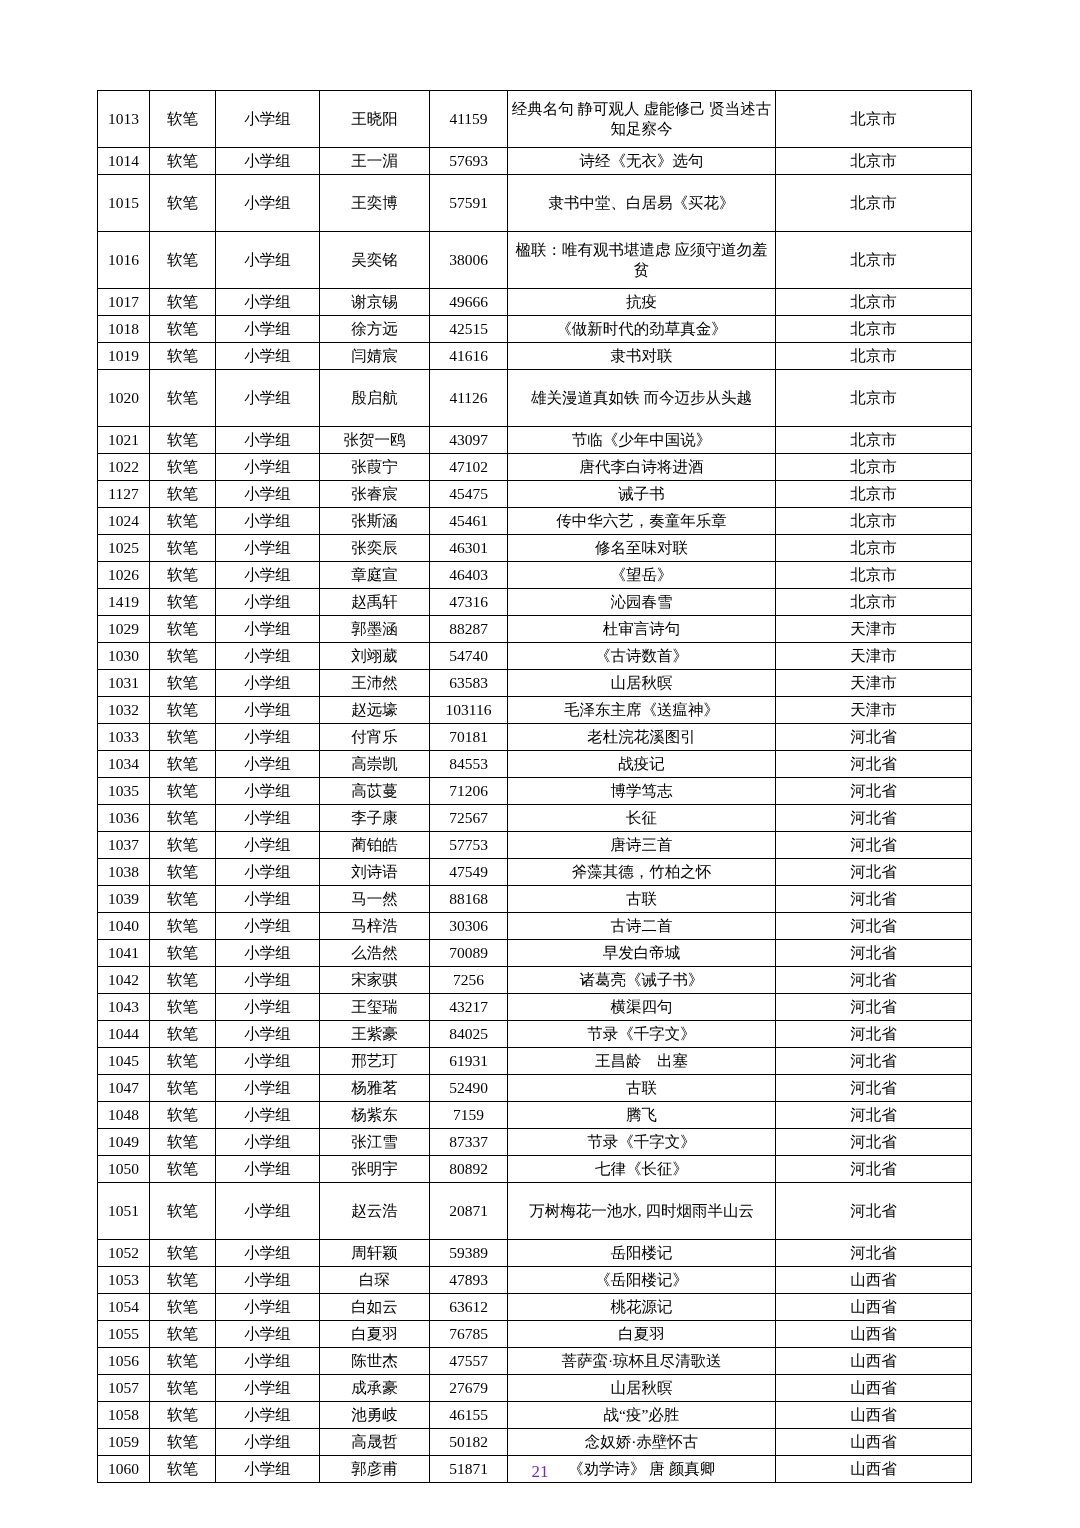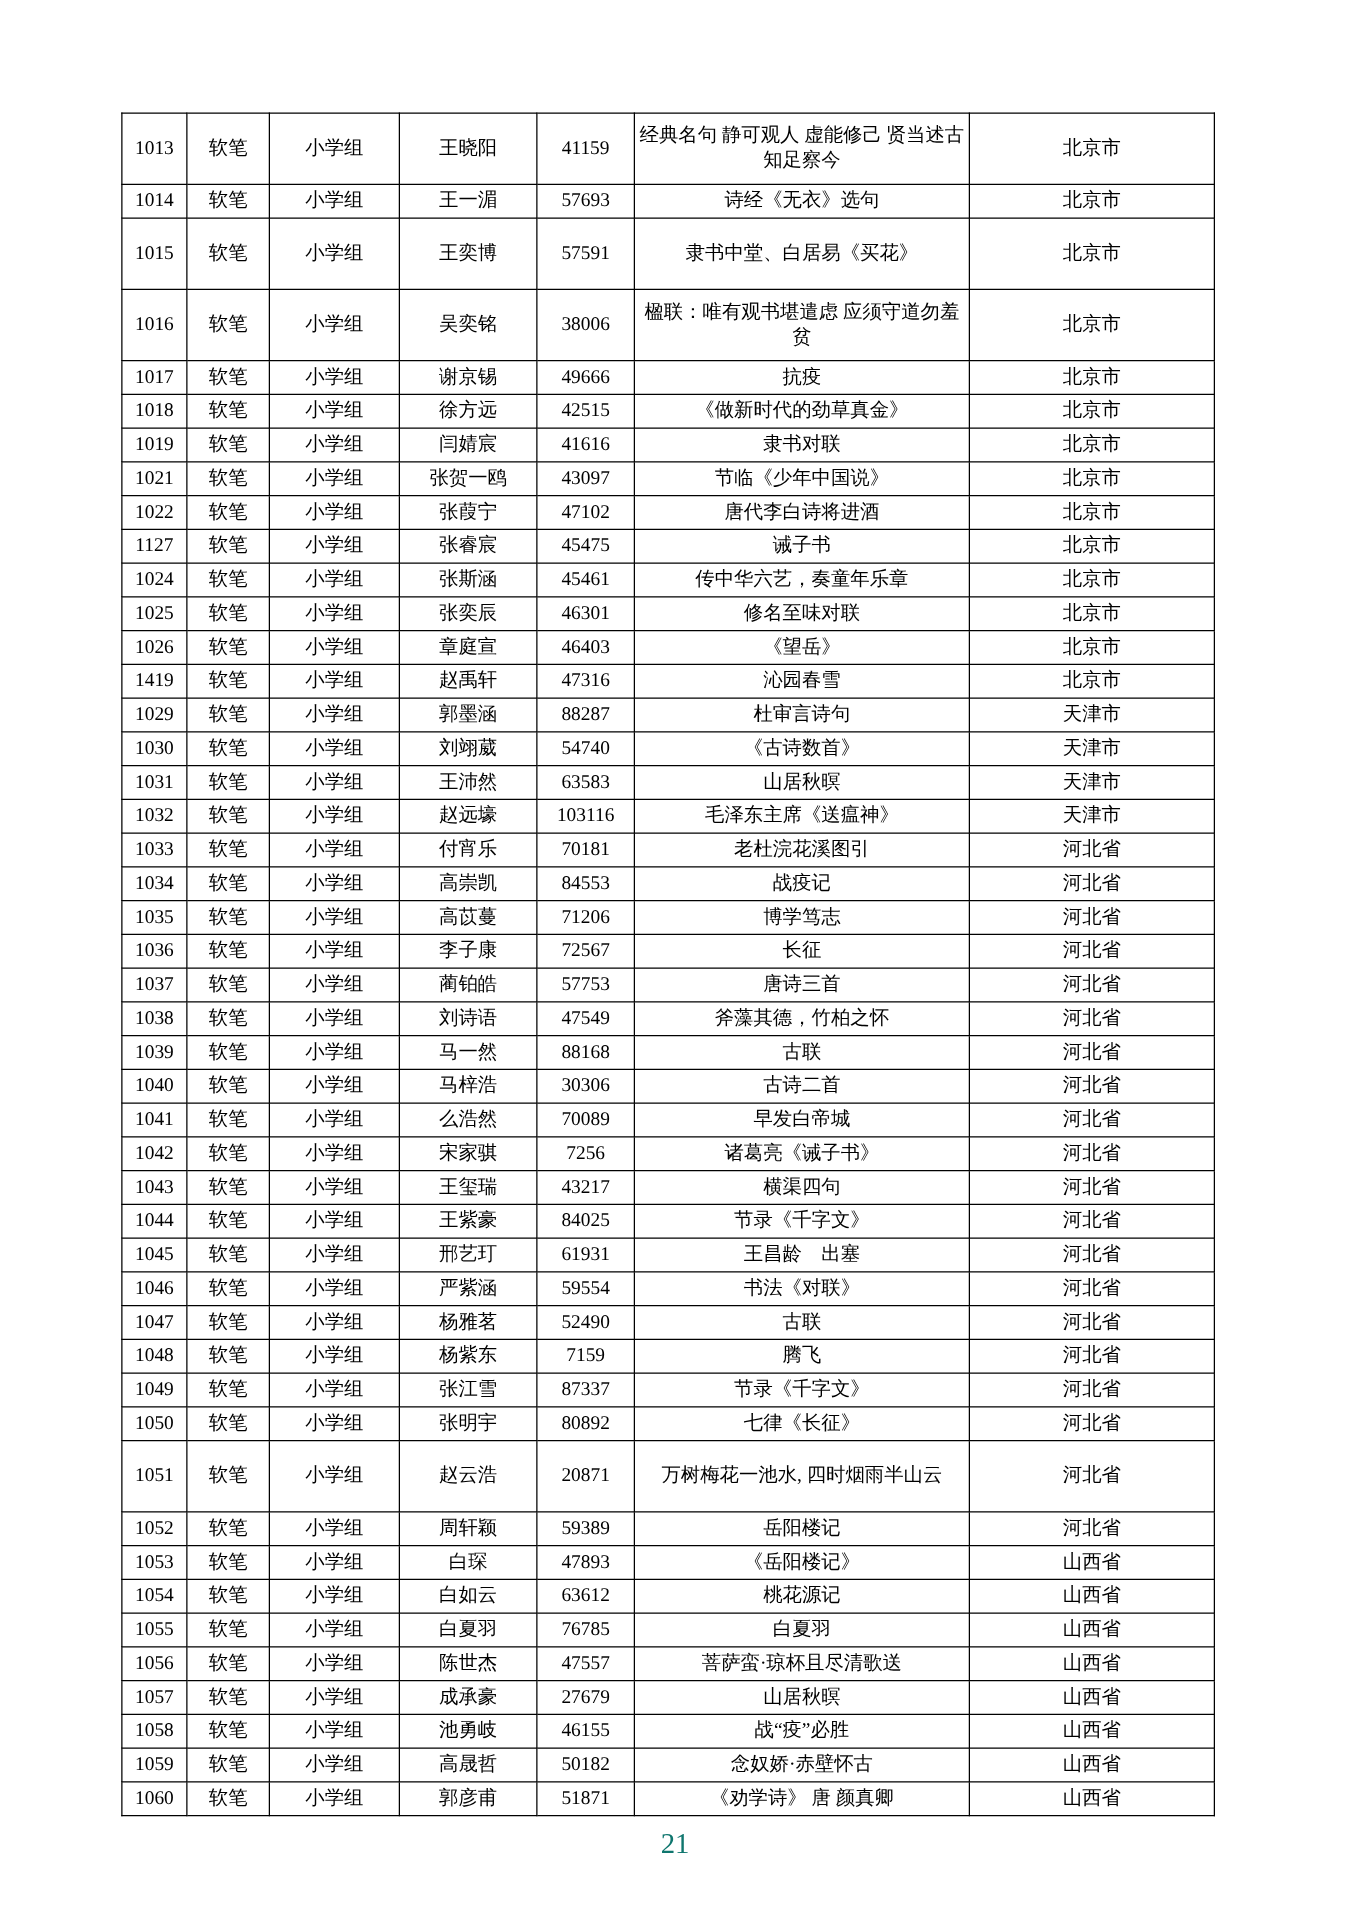--- a/index.html
+++ b/index.html
@@ -67,23 +67,23 @@
   
   tr.tall td { height: 54px; }
   tr.norm td { height: 24px; }
 
   #page-number {
     position: absolute;
     left: 0;
     top: 1462px;
     width: 1080px;
     text-align: center;
-    font-size: 23px;
+    font-size: 17px;
     font-family: "Liberation Serif", "DejaVu Serif", serif;
-    color: #0f766e;
+    color: #6d28d9;
   }
 </style>
 </head>
 <body>
 
 <div id="page">
 
   <div id="table-wrap">
     <table class="roster">
       <colgroup>
@@ -152,20 +152,29 @@
           </tr>
           <tr class="norm">
             <td class="cell-id">1019</td>
             <td class="cell-cat">软笔</td>
             <td class="cell-grp">小学组</td>
             <td class="cell-name">闫婧宸</td>
             <td class="cell-code">41616</td>
             <td class="cell-work">隶书对联</td>
             <td class="cell-region">北京市</td>
           </tr>
+          <tr class="tall">
+            <td class="cell-id">1020</td>
+            <td class="cell-cat">软笔</td>
+            <td class="cell-grp">小学组</td>
+            <td class="cell-name">殷启航</td>
+            <td class="cell-code">41126</td>
+            <td class="cell-work">雄关漫道真如铁 而今迈步从头越</td>
+            <td class="cell-region">北京市</td>
+          </tr>
           <tr class="norm">
             <td class="cell-id">1021</td>
             <td class="cell-cat">软笔</td>
             <td class="cell-grp">小学组</td>
             <td class="cell-name">张贺一鸥</td>
             <td class="cell-code">43097</td>
             <td class="cell-work">节临《少年中国说》</td>
             <td class="cell-region">北京市</td>
           </tr>
           <tr class="norm">
@@ -369,29 +378,20 @@
           <tr class="norm">
             <td class="cell-id">1045</td>
             <td class="cell-cat">软笔</td>
             <td class="cell-grp">小学组</td>
             <td class="cell-name">邢艺玎</td>
             <td class="cell-code">61931</td>
             <td class="cell-work">王昌龄　出塞</td>
             <td class="cell-region">河北省</td>
           </tr>
           <tr class="norm">
-            <td class="cell-id">1046</td>
-            <td class="cell-cat">软笔</td>
-            <td class="cell-grp">小学组</td>
-            <td class="cell-name">严紫涵</td>
-            <td class="cell-code">59554</td>
-            <td class="cell-work">书法《对联》</td>
-            <td class="cell-region">河北省</td>
-          </tr>
-          <tr class="norm">
             <td class="cell-id">1047</td>
             <td class="cell-cat">软笔</td>
             <td class="cell-grp">小学组</td>
             <td class="cell-name">杨雅茗</td>
             <td class="cell-code">52490</td>
             <td class="cell-work">古联</td>
             <td class="cell-region">河北省</td>
           </tr>
           <tr class="norm">
             <td class="cell-id">1048</td>

